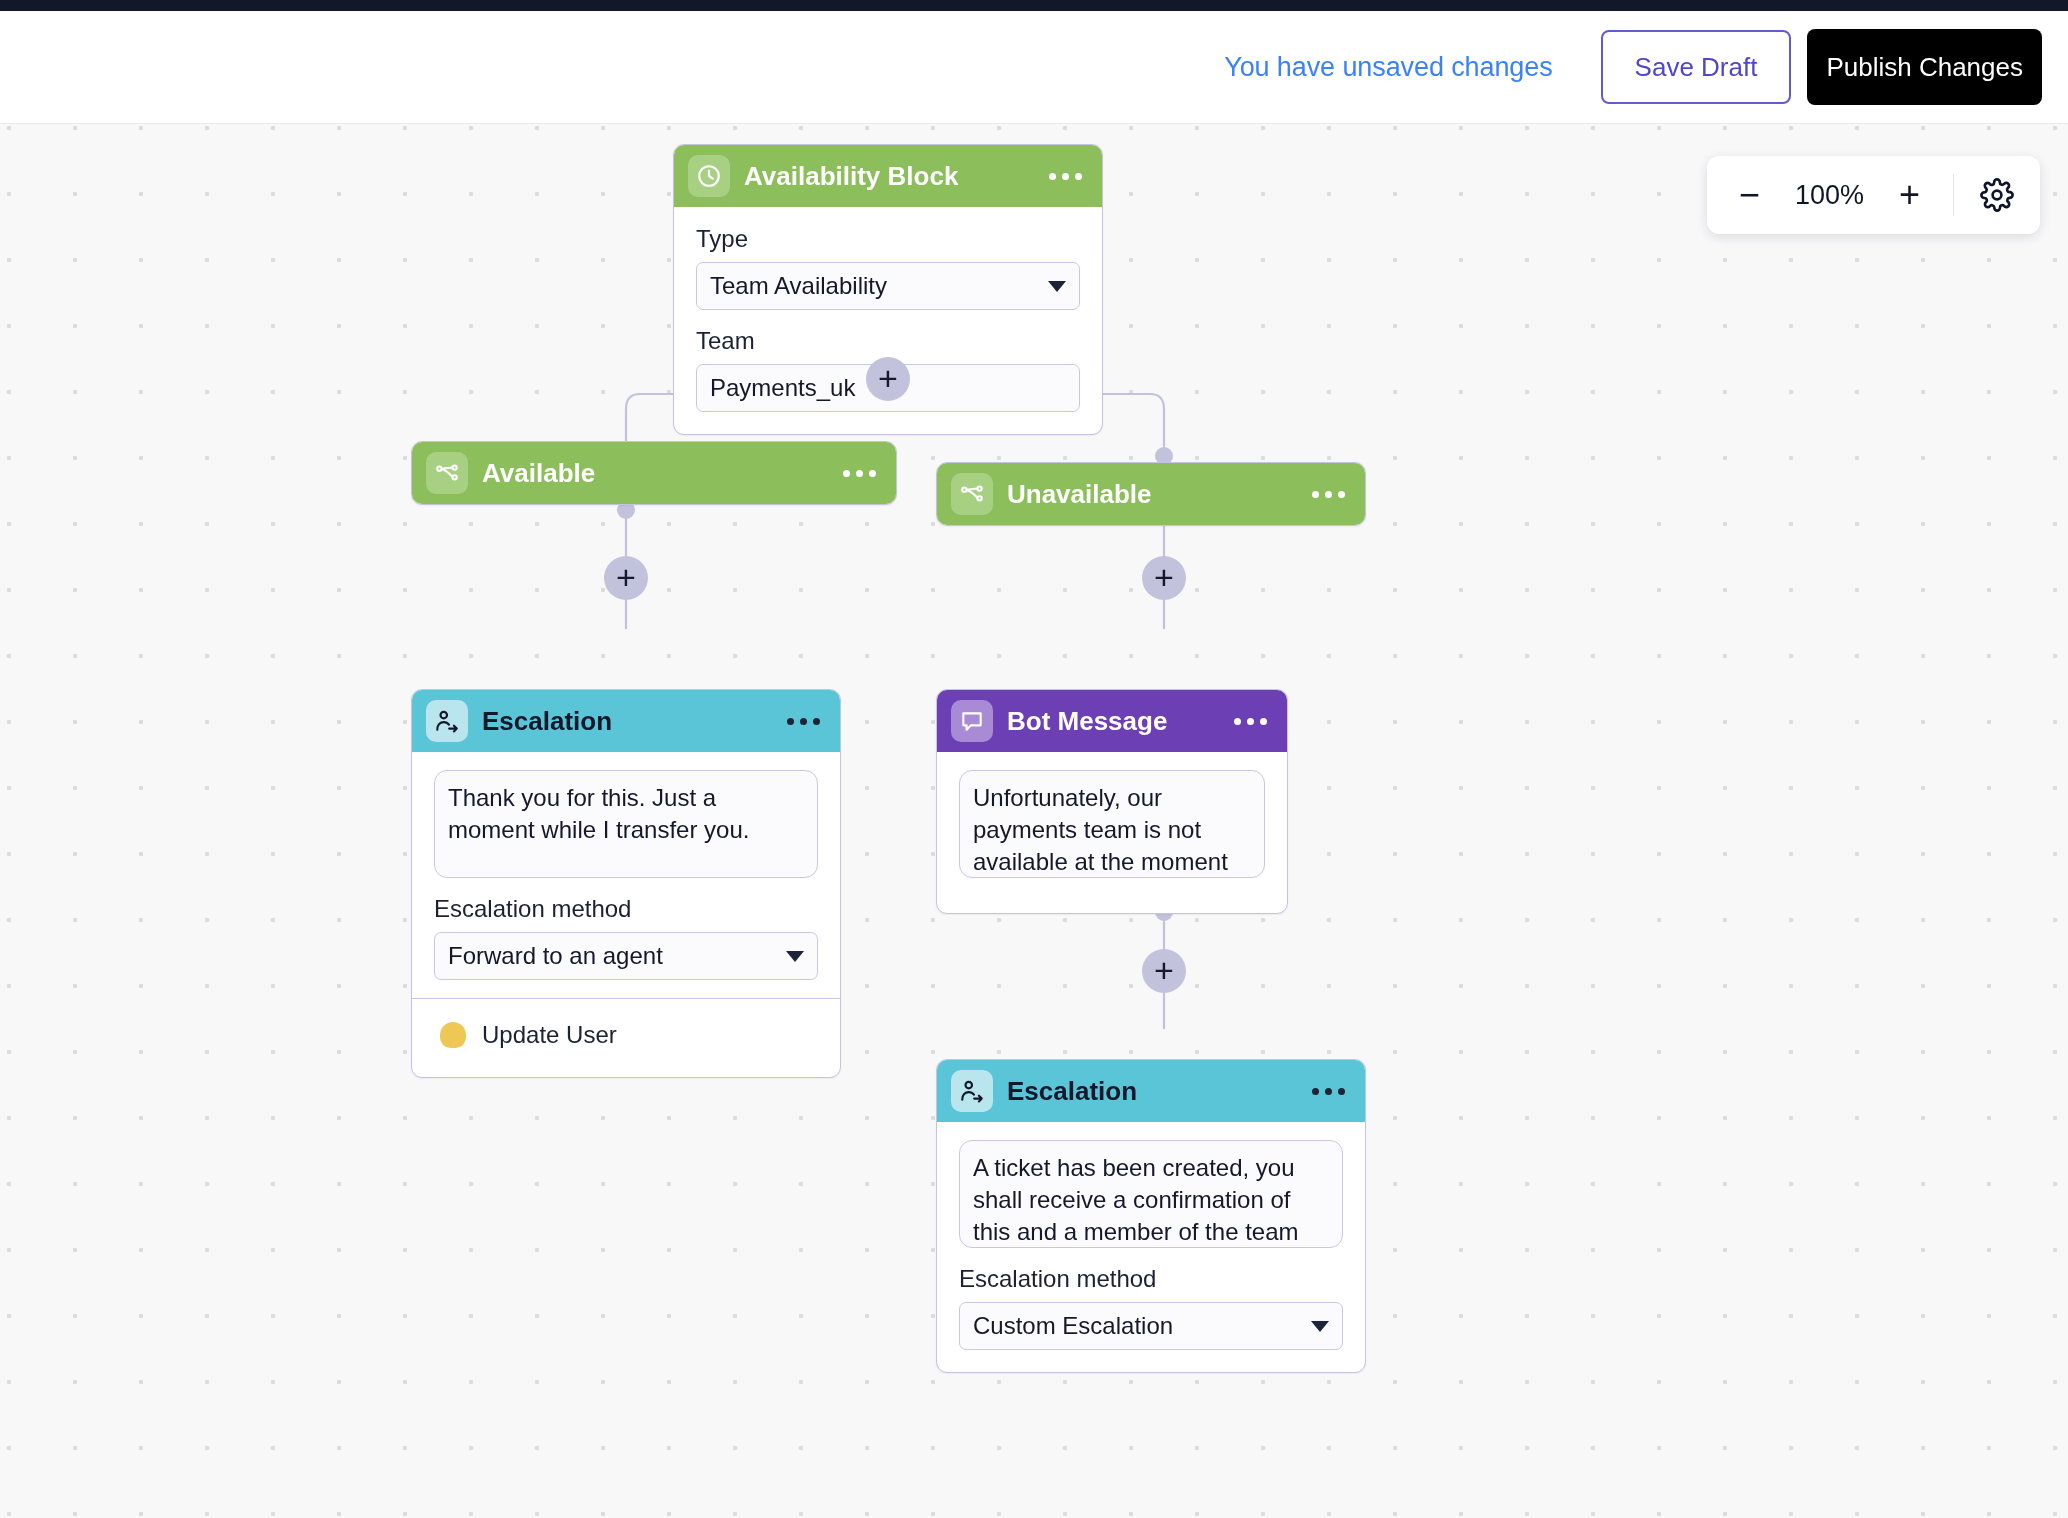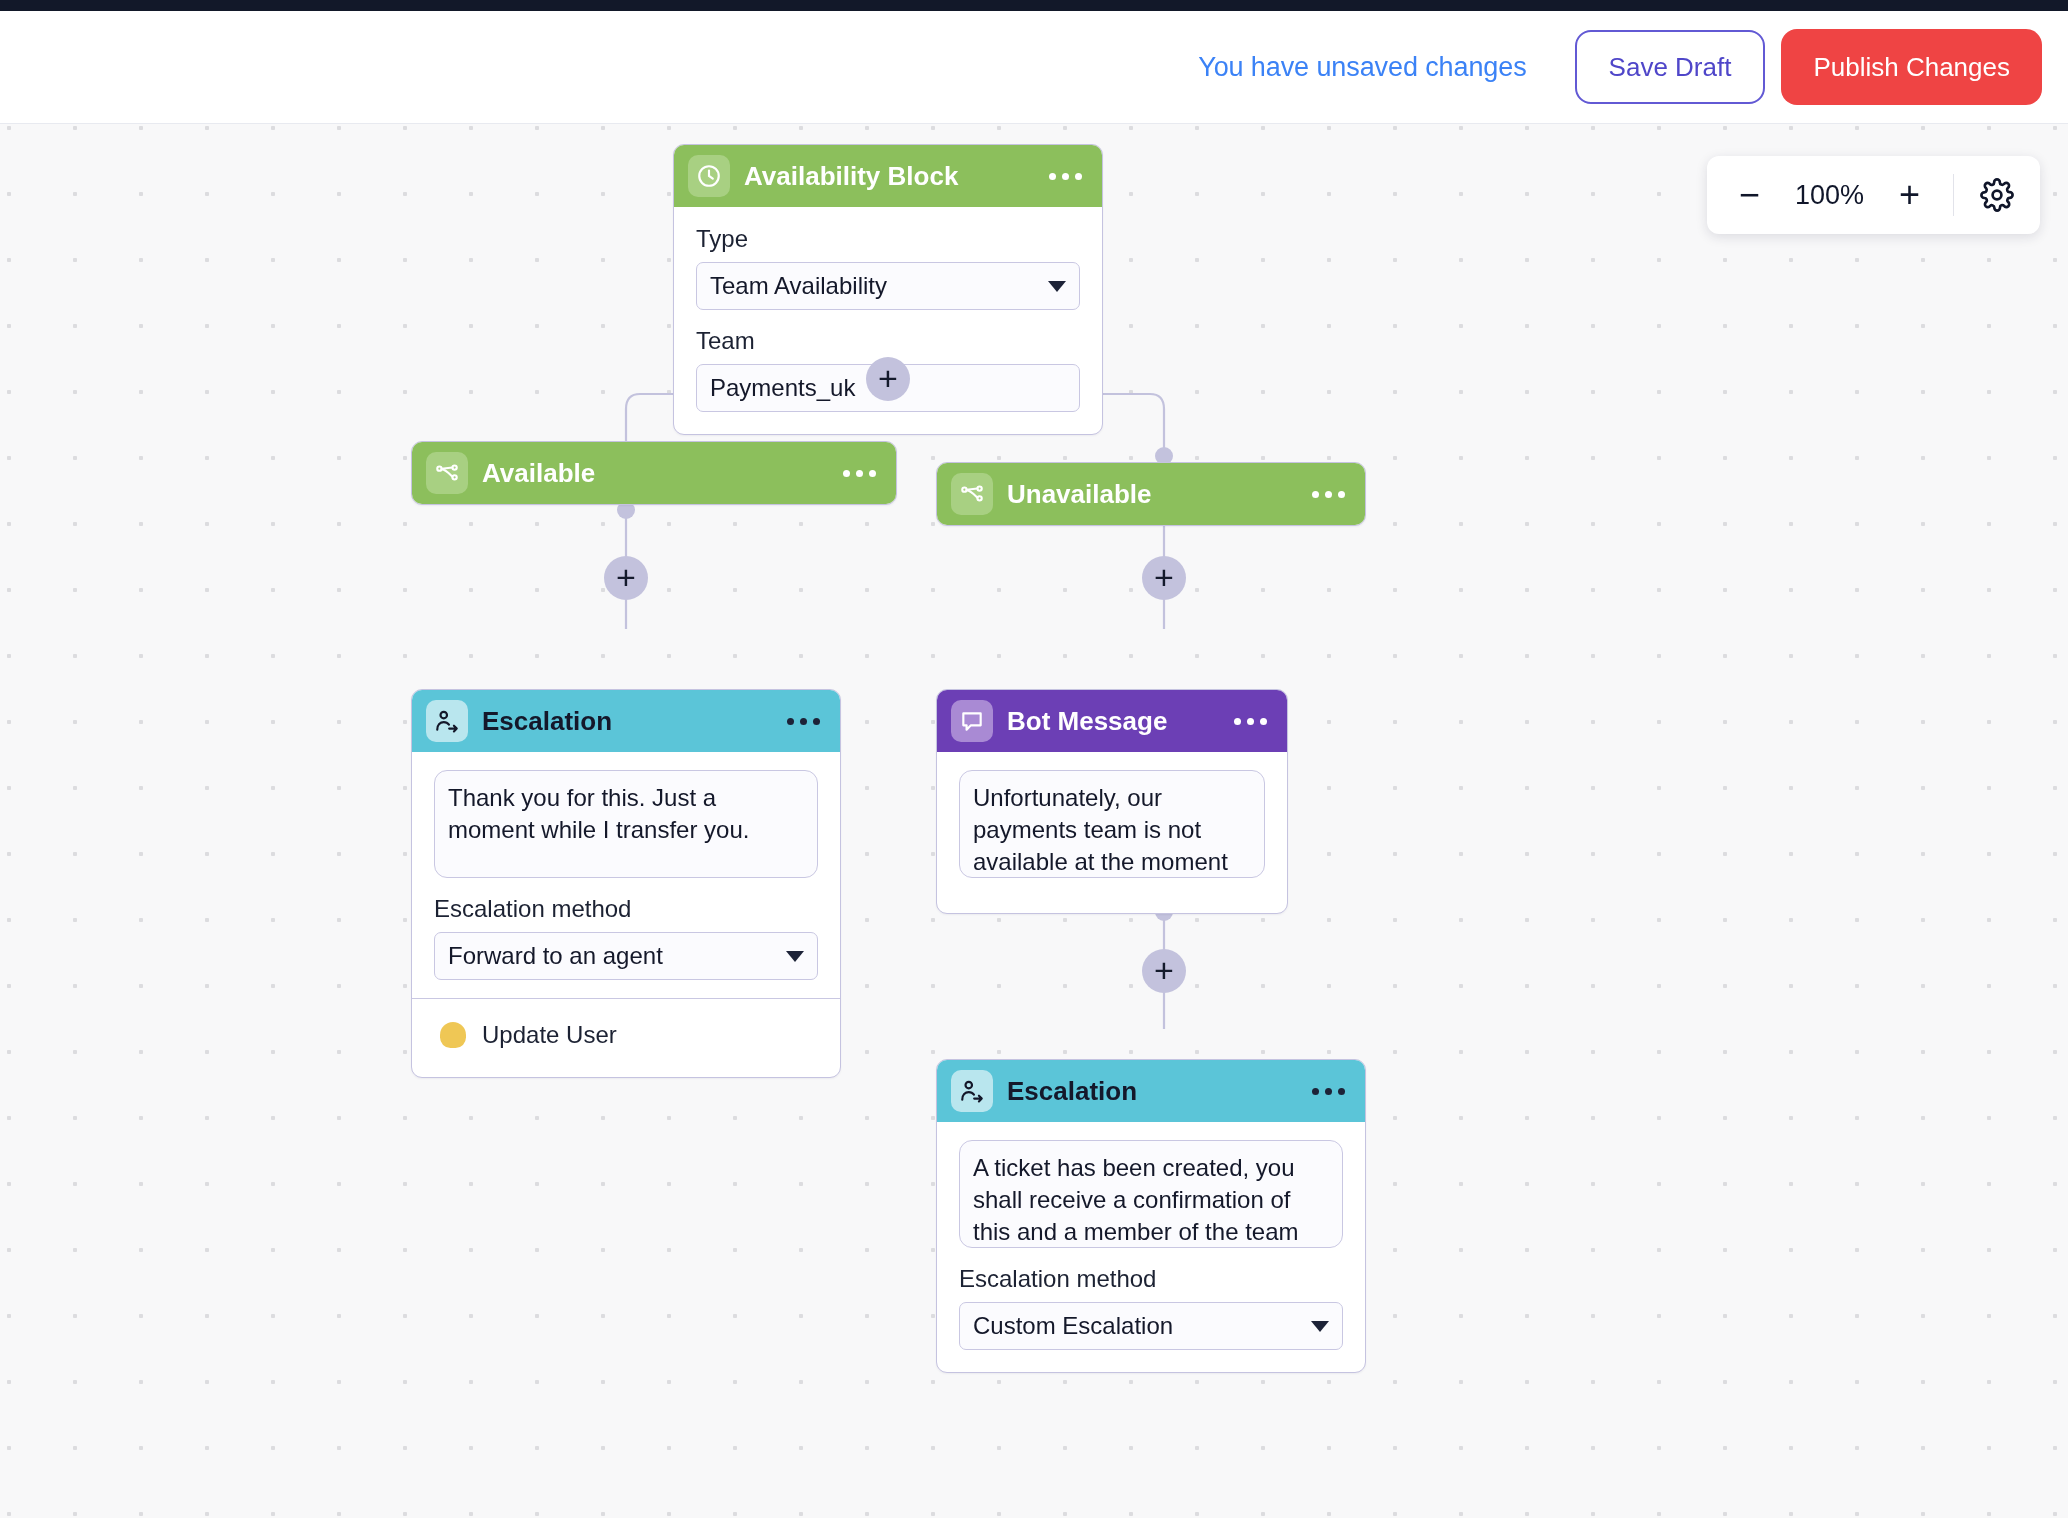--- a/index.html
+++ b/index.html
@@ -33,39 +33,39 @@
     color: #3b82f6;
     font-size: 27px;
     margin-right: 48px;
     white-space: nowrap;
     letter-spacing: -0.1px;
     margin-left: 23px;
   }
   .btn {
     font-family: "Liberation Sans", sans-serif;
     font-size: 26px;
-    border-radius: 16px;
+    border-radius: 8px;
     cursor: pointer;
     white-space: nowrap;
     display: flex;
     align-items: center;
     justify-content: center;
   }
   .btn-draft {
     height: 74px;
     padding: 0 32px;
     background: #ffffff;
     color: #4f46c9;
     border: 2px solid #6259d4;
     margin-right: 16px;
   }
   .btn-publish {
     height: 76px;
-    padding: 0 32px;
-    background: #ef4444;
+    padding: 0 19px;
+    background: #000000;
     color: #ffffff;
     border: none;
     text-align: right;
   }
 
   
   .canvas {
     position: absolute;
     top: 124px; left: 0;
     width: 2068px; height: 1394px;

